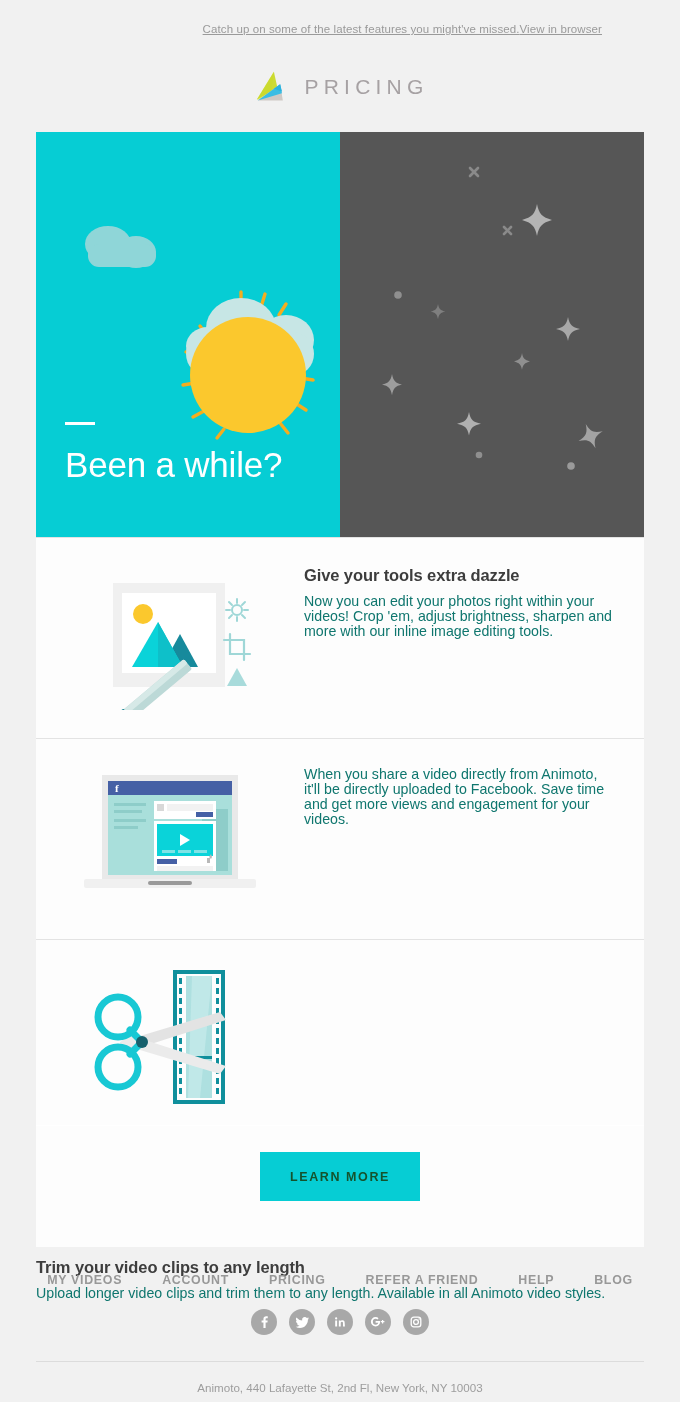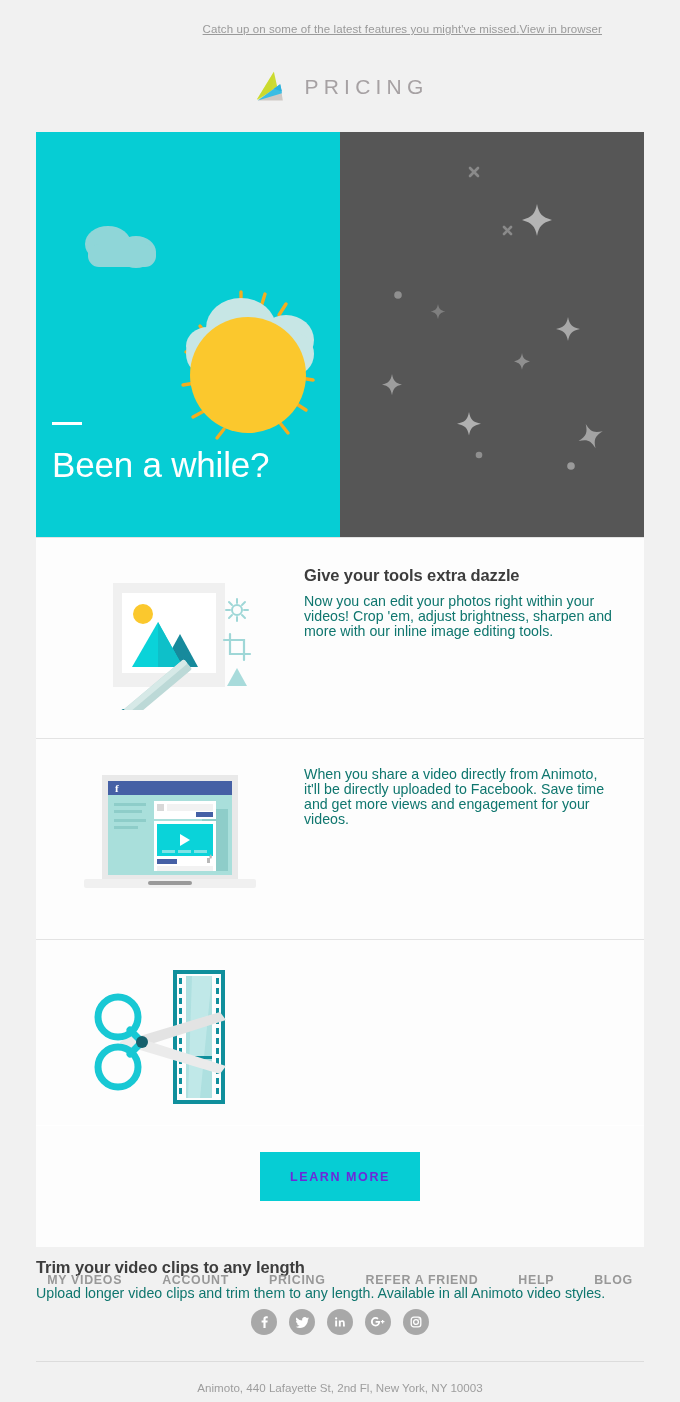--- a/index.html
+++ b/index.html
@@ -69,21 +69,21 @@
     overflow: hidden;
   }
   .hero-right {
     width: 304px;
     background: #565656;
     position: relative;
     overflow: hidden;
   }
   .hero-copy {
     position: absolute;
-    left: 16px;
+    left: 29px;
     bottom: 53px;
     z-index: 5;
   }
   .hero-dash {
     width: 30px;
     height: 3px;
     background: #ffffff;
     margin-bottom: 21px;
   }
   .hero-title {
@@ -145,21 +145,21 @@
   
   .cta-wrap {
     border-top: 1px solid #ffffff;
     display: flex;
     justify-content: center;
     padding: 26px 0 46px;
     background: #fdfdfd;
   }
   .cta-btn {
     background: #06cdd4;
-    color: #6d28d9;
+    color: #14532d;
     border: none;
     font-family: "Liberation Sans", sans-serif;
     font-size: 12.5px;
     font-weight: bold;
     letter-spacing: 1.6px;
     width: 160px;
     height: 49px;
     cursor: pointer;
   }
 

